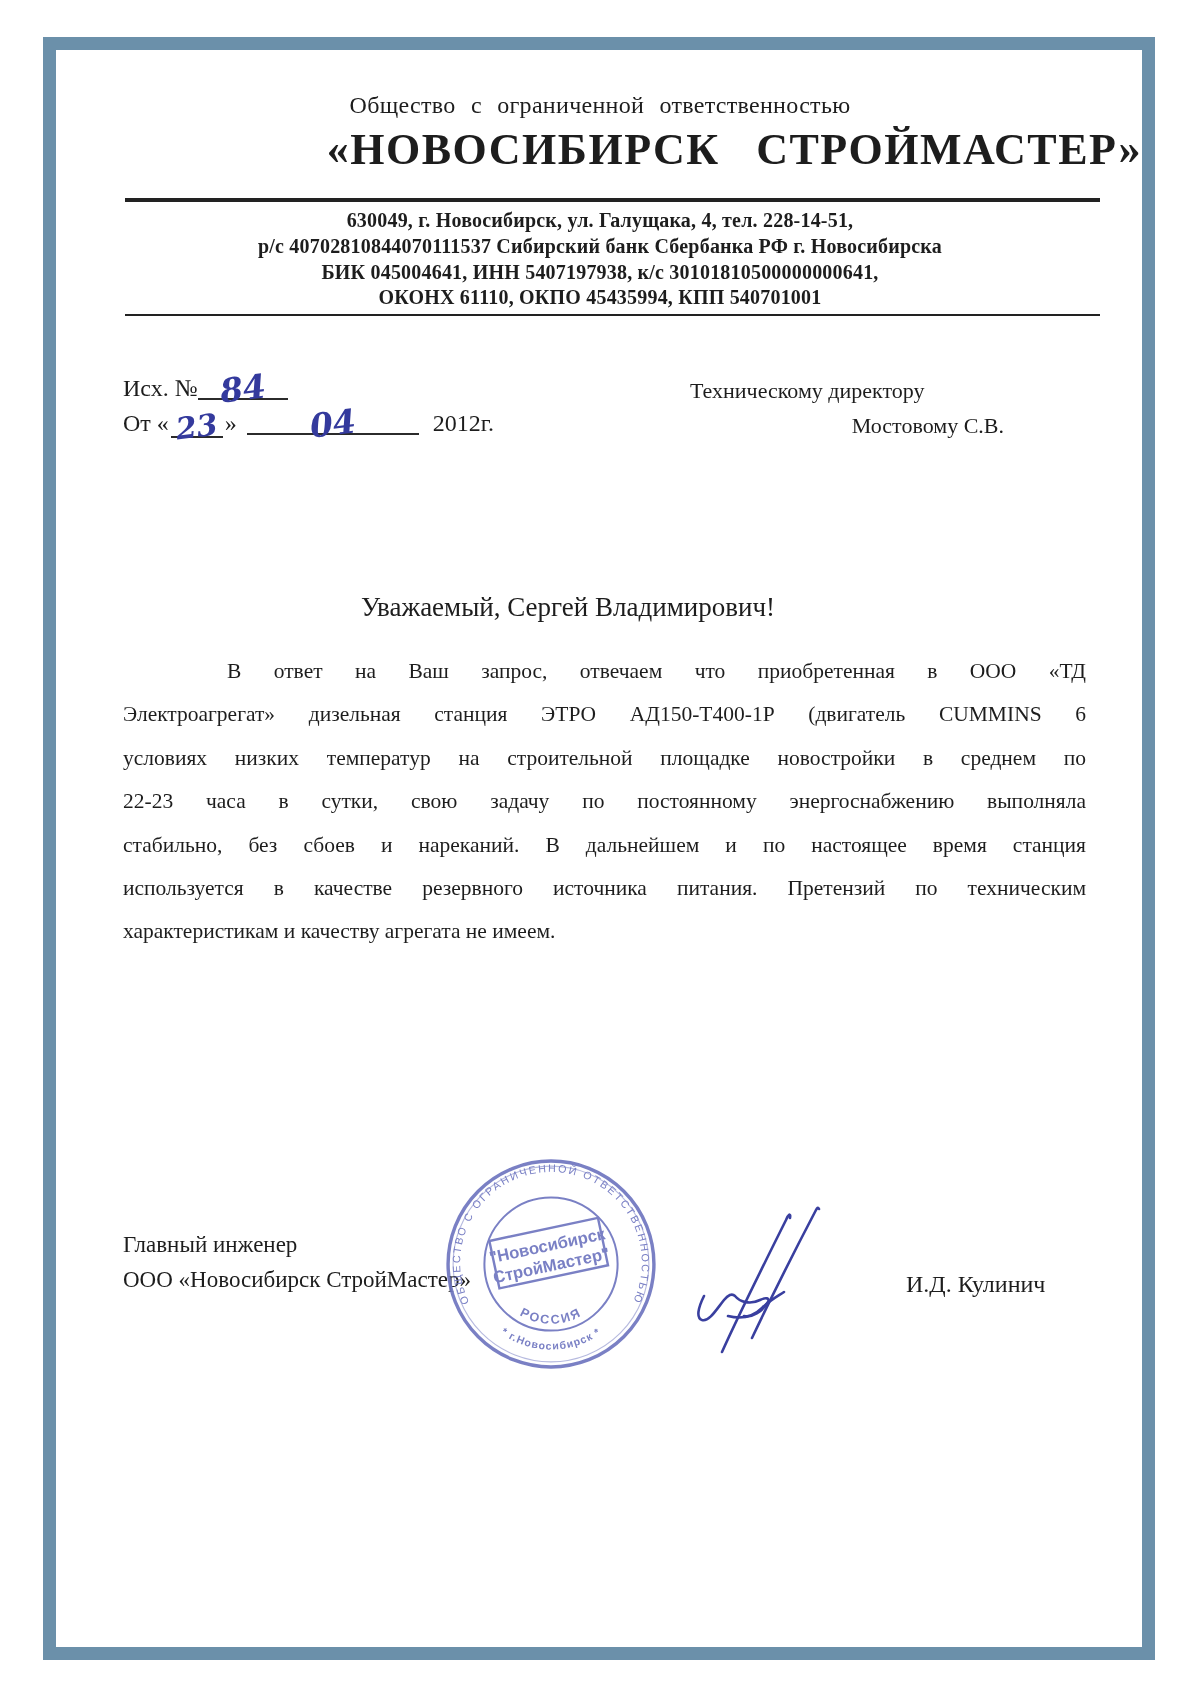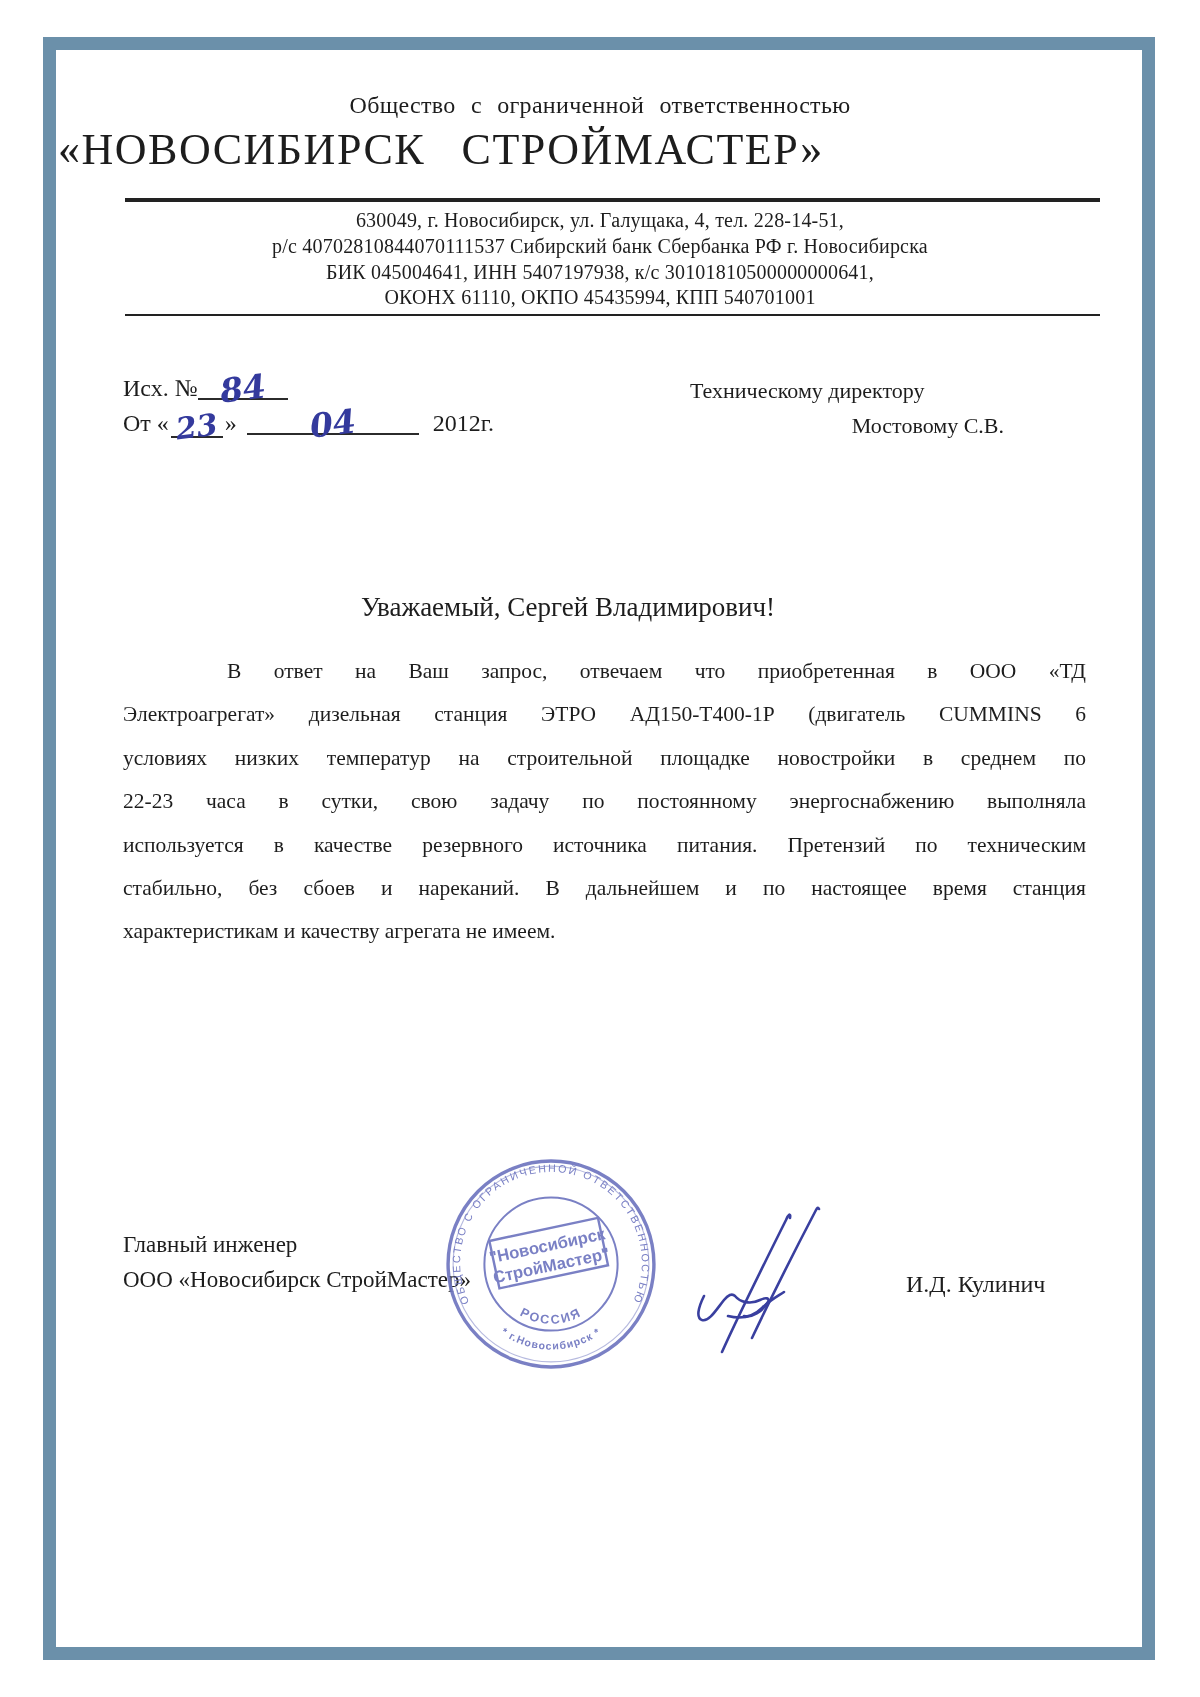--- a/index.html
+++ b/index.html
@@ -17,29 +17,29 @@
     border:13px solid #6b90aa;
   }
   .abs{position:absolute;}
   
   .org-type{
     left:58px;top:92px;width:1084px;
     text-align:center;font-size:24px;word-spacing:9px;letter-spacing:0.3px;
   }
   .org-name{
     left:58px;top:124px;width:1084px;
-    text-align:left;font-size:44px;word-spacing:24px;letter-spacing:1.5px;
-    font-weight:400;
+    text-align:right;font-size:44px;word-spacing:24px;letter-spacing:1.5px;
+    font-weight:700;
   }
   .rule{background:#222;left:125px;width:975px;}
   .rule1{top:198px;height:4px;}
   .rule2{top:314px;height:2px;}
   .addr{
     left:58px;top:208px;width:1084px;
-    text-align:center;font-size:20px;font-weight:400;line-height:25.8px;letter-spacing:0.2px;
+    text-align:center;font-size:20px;font-weight:700;line-height:25.8px;letter-spacing:0.2px;
   }
   
   .ref1{left:123px;top:368px;font-size:24px;height:38px;}
   .ref2{left:123px;top:403px;font-size:24px;height:40px;}
   .uline{
     display:inline-block;border-bottom:2px solid #2b2b2b;text-align:center;
     height:30px;vertical-align:baseline;
   }
   .u1{width:90px;}
   .uday{width:52px;margin:0 2px;}
@@ -104,22 +104,22 @@
     <div class="r">Мостовому С.В.</div>
   </div>
 
   <div class="abs salutation">Уважаемый, Сергей Владимирович!</div>
 
   <div class="abs bodytext">
     <div class="bline first">В ответ на Ваш запрос, отвечаем что приобретенная в ООО «ТД</div>
     <div class="bline">Электроагрегат» дизельная станция ЭТРО АД150-Т400-1Р (двигатель CUMMINS 6</div>
     <div class="bline">условиях низких температур на строительной площадке новостройки в среднем по</div>
     <div class="bline">22-23 часа в сутки, свою задачу по постоянному энергоснабжению выполняла</div>
+    <div class="bline">стабильно, без сбоев и нареканий. В дальнейшем и по настоящее время станция</div>
     <div class="bline">используется в качестве резервного источника питания. Претензий по техническим</div>
-    <div class="bline">стабильно, без сбоев и нареканий. В дальнейшем и по настоящее время станция</div>
     <div class="bline last">характеристикам и качеству агрегата не имеем.</div>
   </div>
 
   <div class="abs sig-title1">Главный инженер</div>
   <div class="abs sig-title2">ООО «Новосибирск СтройМастер»</div>
   <div class="abs signer-name">И.Д. Кулинич</div>
 
   <svg class="abs stamp" viewBox="-110 -110 220 220">
     <g fill="none" stroke="#6f76c0">
       <circle r="102" stroke-width="3.4"></circle>

